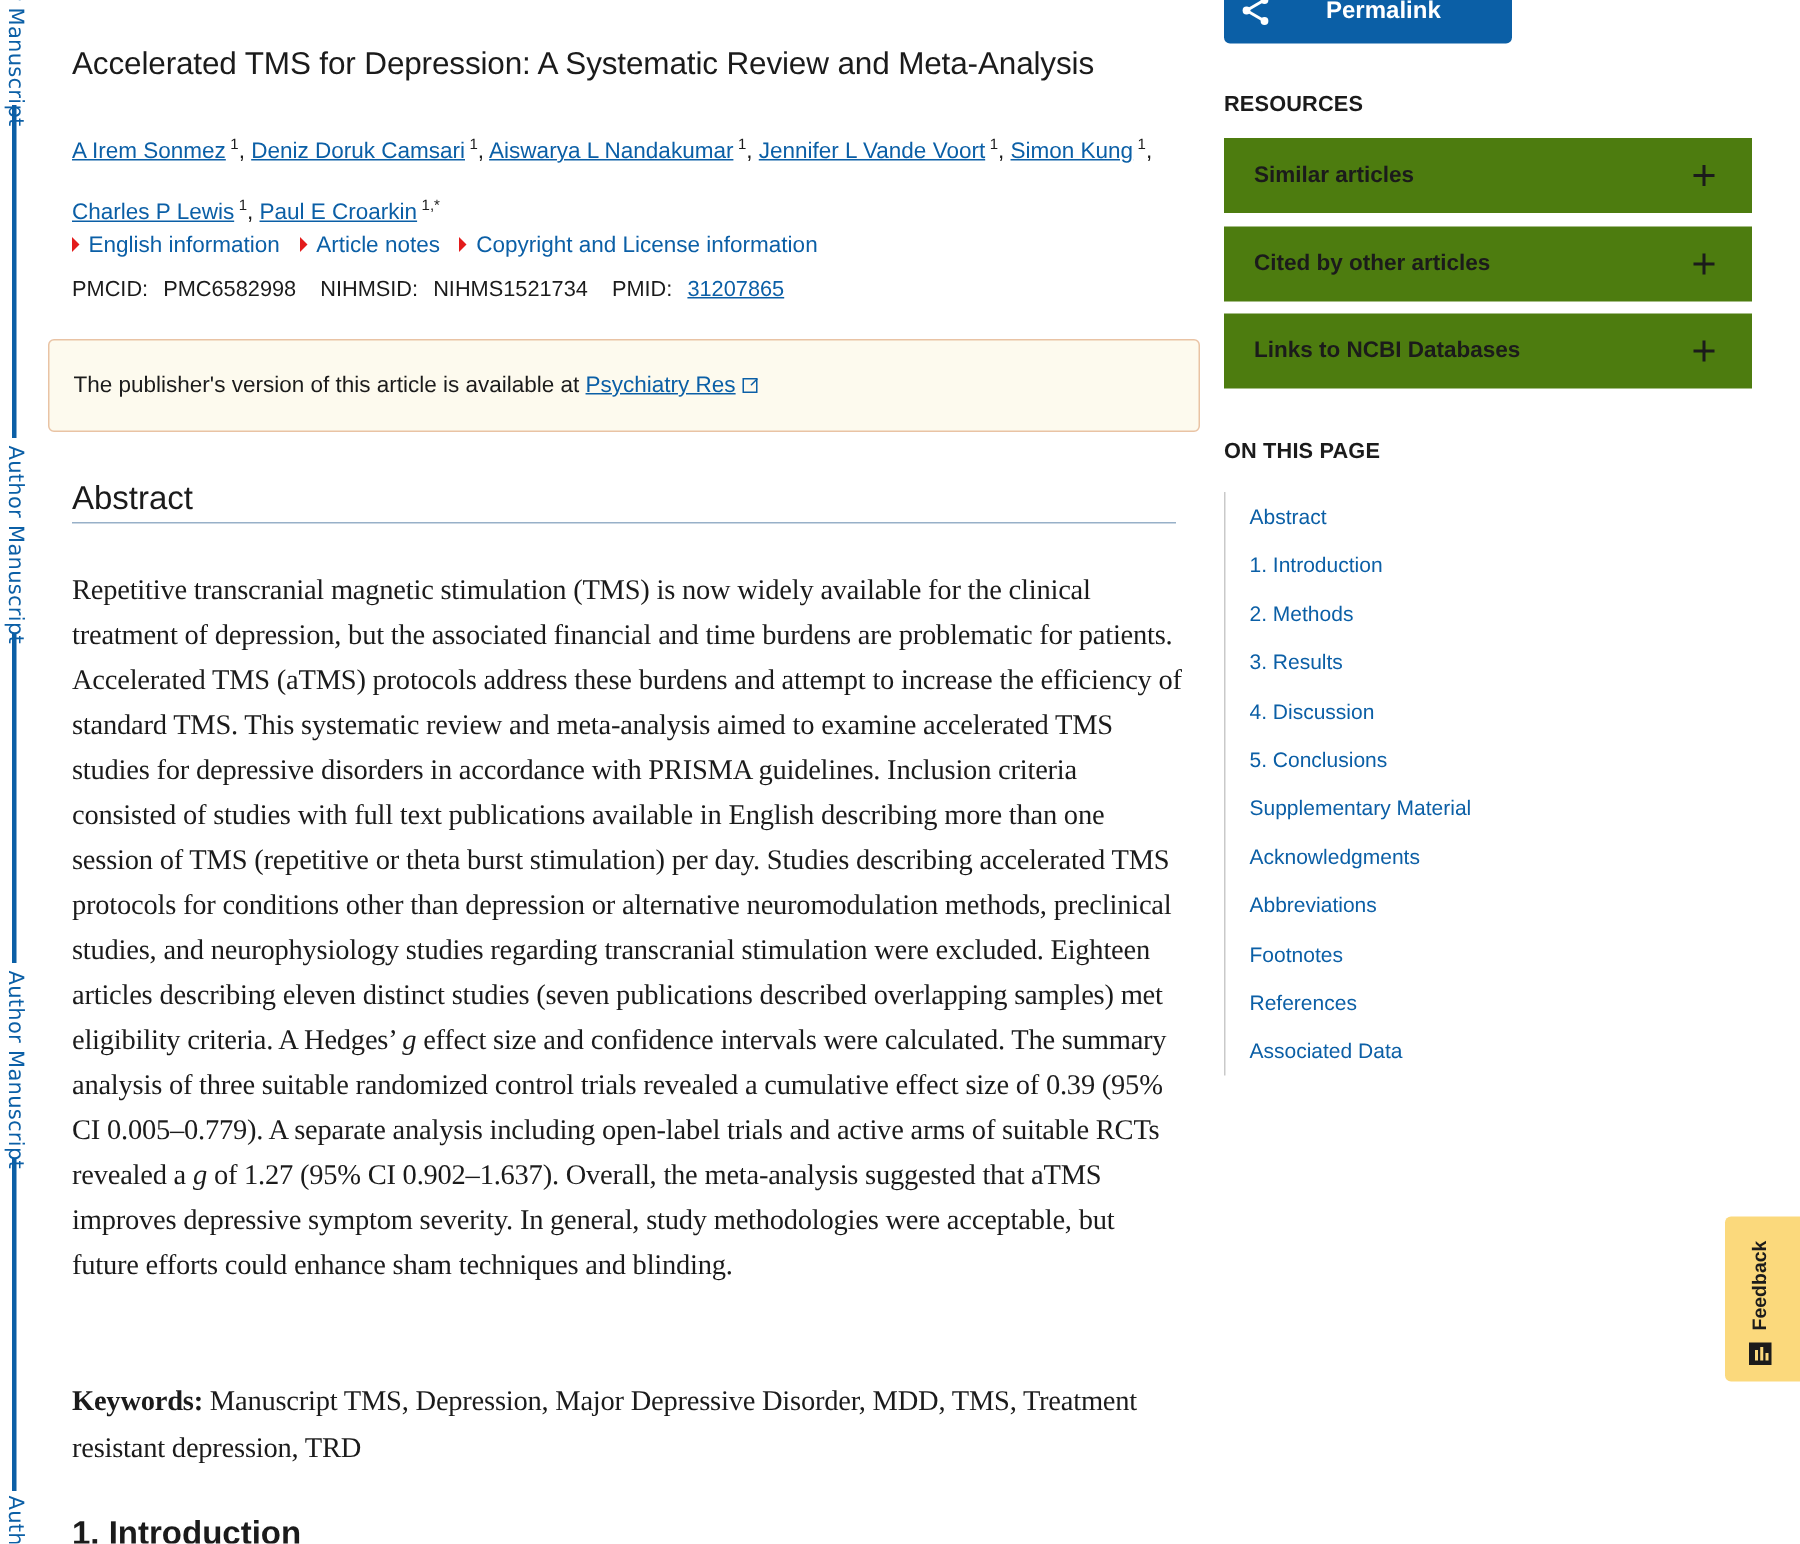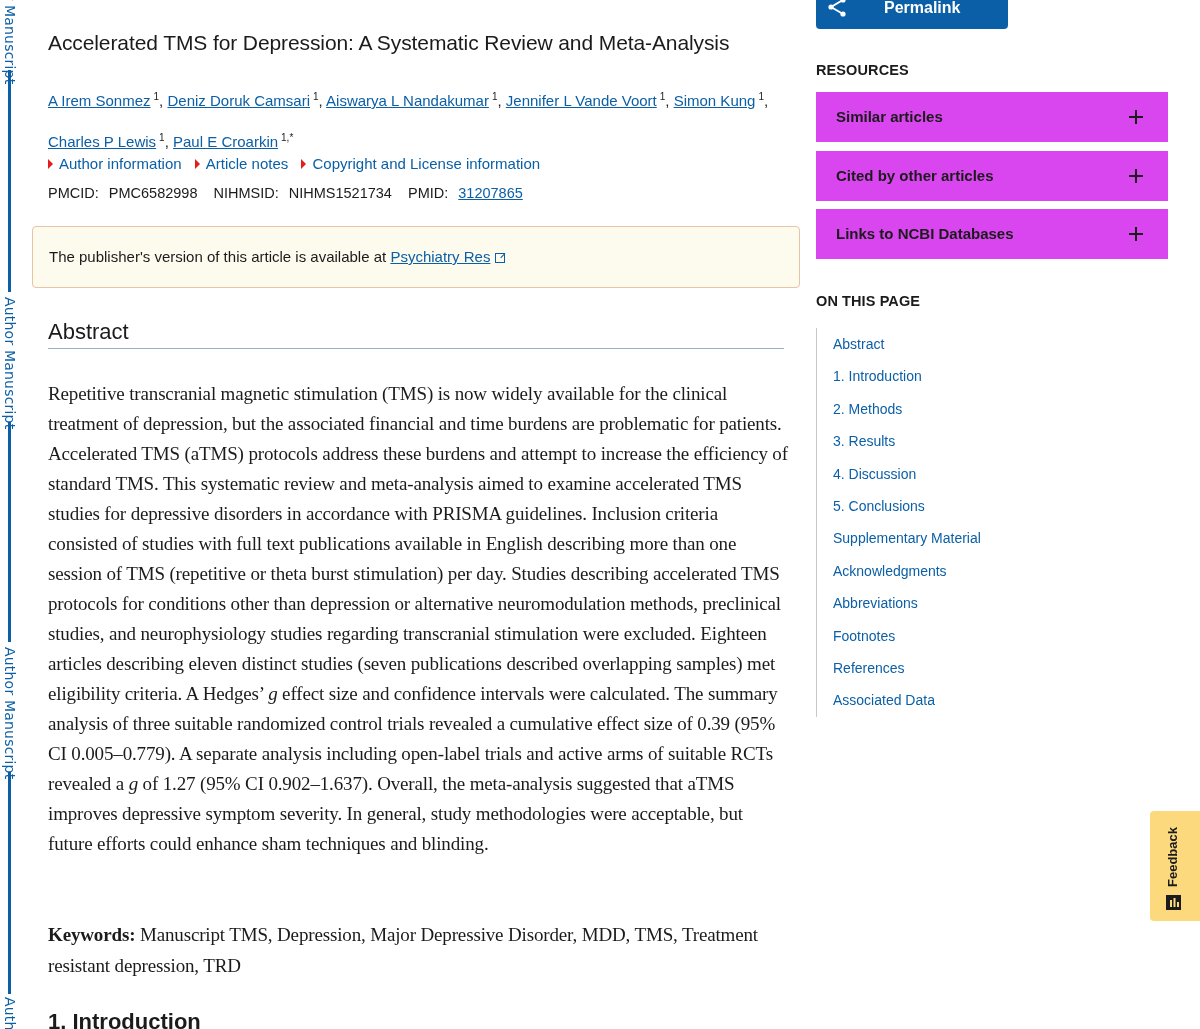--- a/index.html
+++ b/index.html
@@ -47,21 +47,21 @@
   .intro-h { position: absolute; left: 0; top: 1009px; font-size: 22px; color: #1b1b1b; }
 
   
   .side { position: absolute; left: 816px; top: 0; width: 352px; }
   .permalink { position: absolute; left: 0; top: -12px; width: 192px; height: 41px; background: #0b5fa6; border-radius: 4px; color: #fff; font-weight: bold; font-size: 16px; cursor: pointer; }
   .permalink .share { position: absolute; left: 10px; top: 8px; width: 22px; height: 22px; }
   .permalink .pl-label { position: absolute; left: 68px; top: 11px; white-space: nowrap; }
 
   .sec-label { position: absolute; left: 0; font-size: 14.5px; font-weight: bold; color: #1b1b1b; letter-spacing: 0.1px; }
 
-  .acc { position: absolute; left: 0; width: 352px; height: 50px; background: #d946ef; cursor: pointer; }
+  .acc { position: absolute; left: 0; width: 352px; height: 50px; background: #4d7c0f; cursor: pointer; }
   .acc .acc-label { position: absolute; left: 20px; top: 16px; font-size: 15px; font-weight: bold; color: #1b1b1b; white-space: nowrap; }
   .acc .plus { position: absolute; left: 313px; top: 18px; width: 14px; height: 14px; }
   .acc .plus::before { content: ""; position: absolute; left: 0; top: 6px; width: 14px; height: 2px; background: #1b1b1b; }
   .acc .plus::after { content: ""; position: absolute; left: 6px; top: 0; width: 2px; height: 14px; background: #1b1b1b; }
 
   .toc { position: absolute; left: 0; top: 328px; width: 300px; border-left: 1px solid #c9c9c9; padding-left: 16px; height: 389px; }
   .toc a { display: block; font-size: 14px; color: #0b5fa6; text-decoration: none; height: 32.4px; line-height: 32.4px; white-space: nowrap; }
 
   .feedback { position: absolute; left: 1150px; top: 811px; width: 50px; height: 110px; background: #fbd97c; border-radius: 4px 0 0 4px; cursor: pointer; }
   .feedback .fb-label { position: absolute; left: 15px; top: 8px; writing-mode: vertical-rl; transform: rotate(180deg); font-size: 13px; font-weight: bold; color: #1b1b1b; white-space: nowrap; height: 68px; text-align: left; }
@@ -87,21 +87,21 @@
     <a>A Irem Sonmez</a><sup>1</sup>,
     <a>Deniz Doruk Camsari</a><sup>1</sup>,
     <a>Aiswarya L Nandakumar</a><sup>1</sup>,
     <a>Jennifer L Vande Voort</a><sup>1</sup>,
     <a>Simon Kung</a><sup>1</sup>,<br>
     <a>Charles P Lewis</a><sup>1</sup>,
     <a>Paul E Croarkin</a><sup>1,*</sup>
   </div>
 
   <div class="info-links">
-    <span class="info-link"><span class="tri"></span><span>Author information</span></span>
+    <span class="info-link"><span class="tri"></span><span>English information</span></span>
     <span class="info-link"><span class="tri"></span><span>Article notes</span></span>
     <span class="info-link"><span class="tri"></span><span>Copyright and License information</span></span>
   </div>
 
   <div class="ids">
     <span><span>PMCID:</span> <span>PMC6582998</span></span>
     <span><span>NIHMSID:</span> <span>NIHMS1521734</span></span>
     <span><span>PMID:</span> <a>31207865</a></span>
   </div>
 

